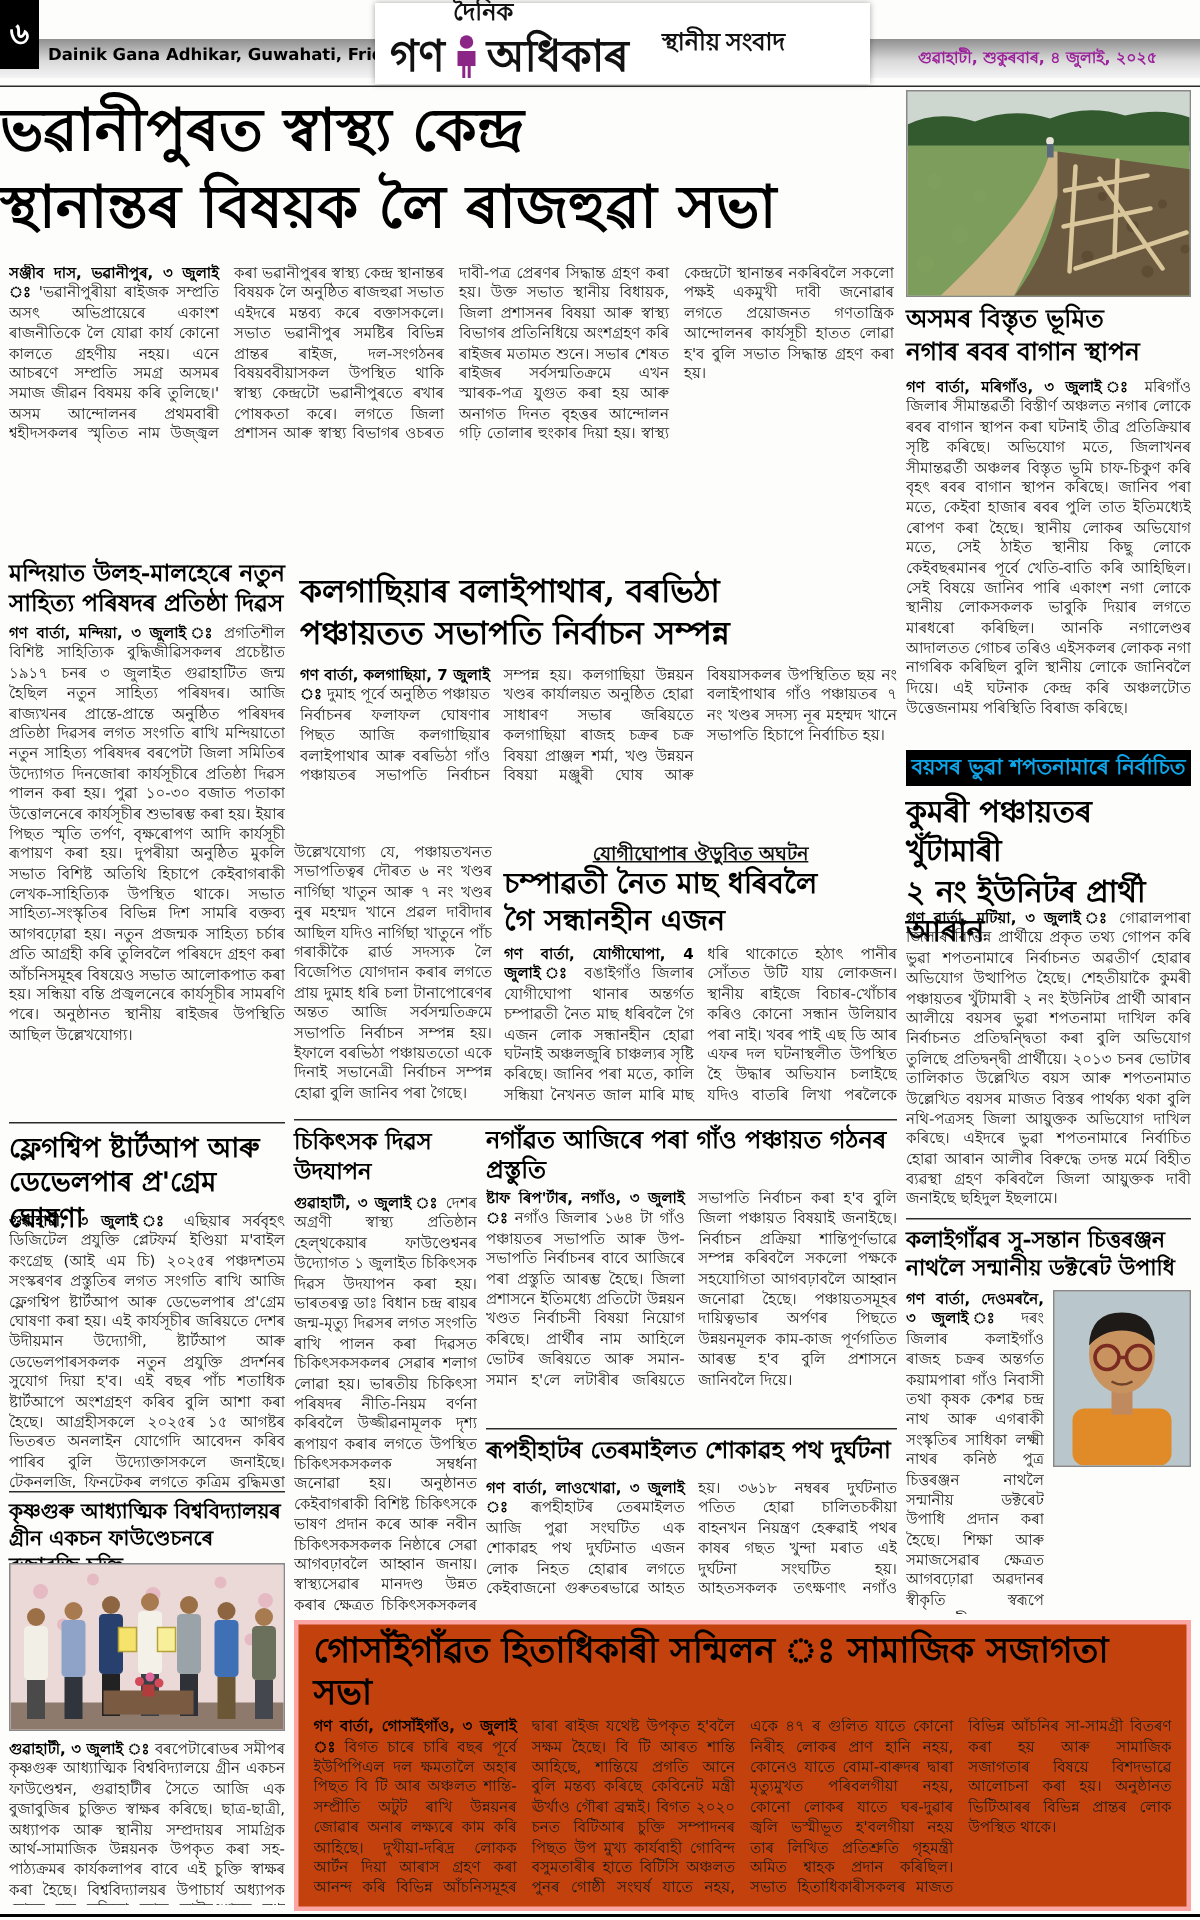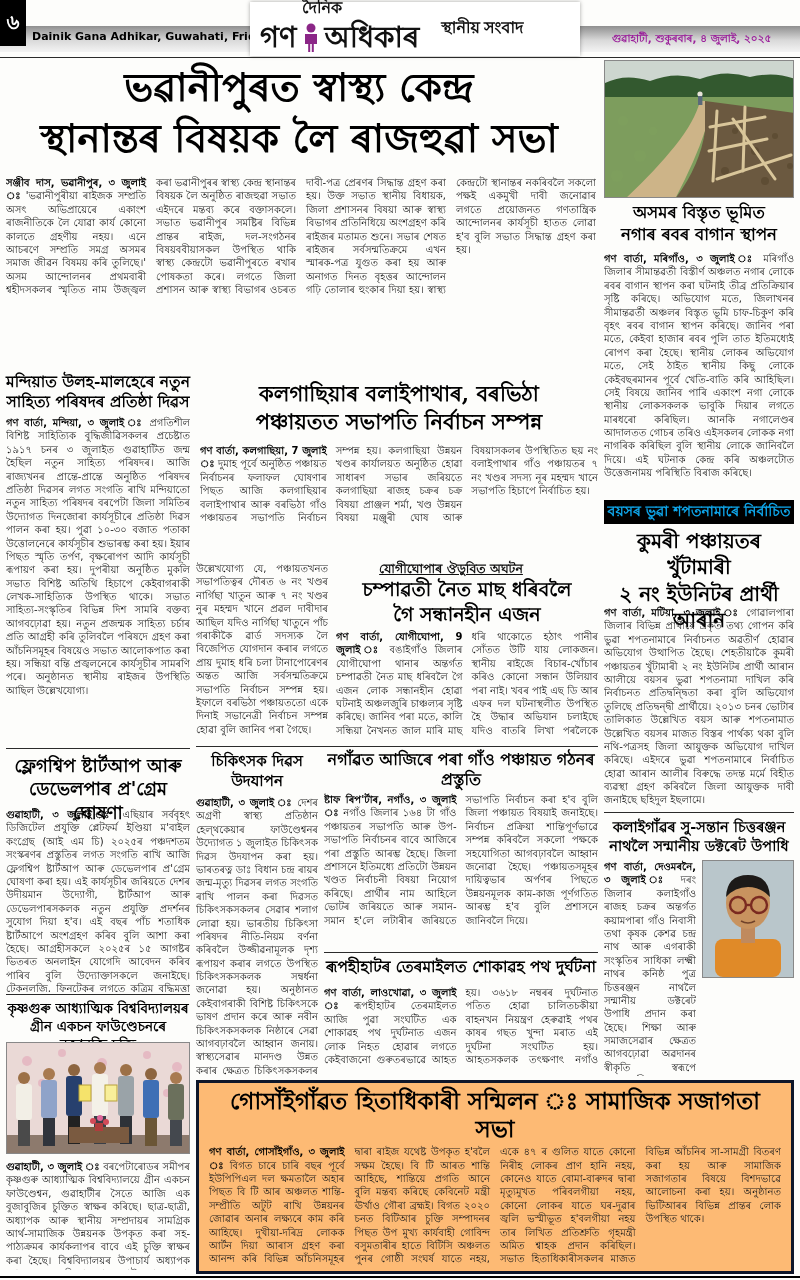--- a/index.html
+++ b/index.html
@@ -4,21 +4,21 @@
 <style>
   * { margin:0; padding:0; box-sizing:border-box; }
   html,body { background:#e9e9e9; }
   .page {
     position:relative; width:800px; height:1280px; margin:0 auto;
     background:#fdfdfb; color:#111; overflow:hidden;
     font-family:"DejaVu Sans", sans-serif;
   }
   .abs { position:absolute; }
   .serif { font-family:"DejaVu Serif", serif; }
-  .hl { font-family:"DejaVu Serif", serif; font-weight:700; color:#000; text-align:center; }
+  .hl { font-family:"DejaVu Serif", serif; font-weight:700; color:#000; }
   .body-text {
     font-size:10px; line-height:1.34; text-align:justify;
     color:#1a1a1a; overflow:hidden;
   }
   .byline { font-weight:700; color:#000; }
   .cols2 { column-count:2; column-gap:9px; }
   .cols3 { column-count:3; column-gap:9px; }
   .cols4 { column-count:4; column-gap:10px; }
   .rule-h { background:#2b2b2b; height:1px; }
   .band {
@@ -31,21 +31,21 @@
   .brand-box {
     background:#fff; display:flex; align-items:flex-end; gap:8px;
     padding:2px 10px 4px 10px; box-shadow:0 0 4px rgba(0,0,0,.35);
   }
   .banner-black {
     background:#000; color:#0ea5e9; font-weight:700; text-align:center;
     display:flex; align-items:center; justify-content:center;
     font-family:"DejaVu Serif", serif;
   }
   .photo-frame { border:1px solid #888; overflow:hidden; background:#ccc; }
-  .story-box { border:3px solid #0f172a; background:#fdba74; padding:4px 10px; }
+  .story-box { border:3px solid #fca5a5; background:#c2410c; padding:4px 10px; }
   .kicker { font-weight:700; text-decoration:underline; text-align:center; font-family:"DejaVu Serif", serif; }
 </style>
 </head>
 <body>
 
 <div class="page">
 
   <div class="abs band" style="left:0;top:26px;width:800px;height:26px;"></div>
 
   <div class="abs pagenum-box" style="left:0;top:0;width:26px;height:46px;">
@@ -179,27 +179,27 @@
   <div class="abs hl" style="left:200px;top:380px;width:398px;font-size:21px;line-height:1.35;">
     <div>কলগাছিয়াৰ বলাইপাথাৰ, বৰভিঠা</div>
     <div>পঞ্চায়তত সভাপতি নিৰ্বাচন সম্পন্ন</div>
   </div>
   <div class="abs body-text cols3" style="left:200px;top:444px;width:398px;height:114px;">
     <b class="byline">গণ বাৰ্তা, কলগাছিয়া, 7 জুলাই ঃ</b>
     <span>দুমাহ পূৰ্বে অনুষ্ঠিত পঞ্চায়ত নিৰ্বাচনৰ ফলাফল ঘোষণাৰ পিছত আজি কলগাছিয়াৰ বলাইপাথাৰ আৰু বৰভিঠা গাঁও পঞ্চায়তৰ সভাপতি নিৰ্বাচন সম্পন্ন হয়। কলগাছিয়া উন্নয়ন খণ্ডৰ কাৰ্যালয়ত অনুষ্ঠিত হোৱা সাধাৰণ সভাৰ জৰিয়তে কলগাছিয়া ৰাজহ চক্ৰৰ চক্ৰ বিষয়া প্ৰাঞ্জল শৰ্মা, খণ্ড উন্নয়ন বিষয়া মঞ্জুৰী ঘোষ আৰু বিষয়াসকলৰ উপস্থিতিত ছয় নং বলাইপাথাৰ গাঁও পঞ্চায়তৰ ৭ নং খণ্ডৰ সদস্য নূৰ মহম্মদ খানে সভাপতি হিচাপে নিৰ্বাচিত হয়।</span>
   </div>
   <div class="abs body-text" style="left:196px;top:562px;width:132px;height:180px;">উল্লেখযোগ্য যে, পঞ্চায়তখনত সভাপতিত্বৰ দৌৰত ৬ নং খণ্ডৰ নাৰ্গিছা খাতুন আৰু ৭ নং খণ্ডৰ নুৰ মহম্মদ খানে প্ৰৱল দাবীদাৰ আছিল যদিও নাৰ্গিছা খাতুনে পাঁচ গৰাকীকৈ ৱাৰ্ড সদস্যক লৈ বিজেপিত যোগদান কৰাৰ লগতে প্ৰায় দুমাহ ধৰি চলা টানাপোৰেণৰ অন্তত আজি সৰ্বসন্মতিক্ৰমে সভাপতি নিৰ্বাচন সম্পন্ন হয়। ইফালে বৰভিঠা পঞ্চায়ততো একে দিনাই সভানেত্ৰী নিৰ্বাচন সম্পন্ন হোৱা বুলি জানিব পৰা গৈছে।</div>
 
-  <div class="abs kicker" style="left:320px;top:560px;width:262px;font-size:12.5px;">যোগীঘোপাৰ ঔড়ুবিত অঘটন</div>
+  <div class="abs kicker" style="left:336px;top:560px;width:262px;font-size:12.5px;">যোগীঘোপাৰ ঔড়ুবিত অঘটন</div>
   <div class="abs hl" style="left:336px;top:577px;width:262px;font-size:19px;line-height:1.3;">
     <div>চম্পাৱতী নৈত মাছ ধৰিবলৈ</div>
     <div>গৈ সন্ধানহীন এজন</div>
   </div>
   <div class="abs body-text cols2" style="left:336px;top:630px;width:262px;height:112px;">
-    <b class="byline">গণ বাৰ্তা, যোগীঘোপা, 9 জুলাই ঃ</b>
+    <b class="byline">গণ বাৰ্তা, যোগীঘোপা, 4 জুলাই ঃ</b>
     <span>বঙাইগাঁও জিলাৰ যোগীঘোপা থানাৰ অন্তৰ্গত চম্পাৱতী নৈত মাছ ধৰিবলৈ গৈ এজন লোক সন্ধানহীন হোৱা ঘটনাই অঞ্চলজুৰি চাঞ্চল্যৰ সৃষ্টি কৰিছে। জানিব পৰা মতে, কালি সন্ধিয়া নৈখনত জাল মাৰি মাছ ধৰি থাকোতে হঠাৎ পানীৰ সোঁতত উটি যায় লোকজন। স্থানীয় ৰাইজে বিচাৰ-খোঁচাৰ কৰিও কোনো সন্ধান উলিয়াব পৰা নাই। খবৰ পাই এছ ডি আৰ এফৰ দল ঘটনাস্থলীত উপস্থিত হৈ উদ্ধাৰ অভিযান চলাইছে যদিও বাতৰি লিখা পৰলৈকে সন্ধানহীন লোকজনৰ কোনো সন্ধান পোৱা হোৱা নাই।</span>
   </div>
 
   <div class="abs rule-h" style="left:196px;top:746px;width:402px;"></div>
 
   <div class="abs hl" style="left:196px;top:752px;width:122px;font-size:15px;line-height:1.3;">
     <div>চিকিৎসক দিৱস</div>
     <div>উদযাপন</div>
   </div>
   <div class="abs body-text" style="left:196px;top:796px;width:122px;height:280px;">

